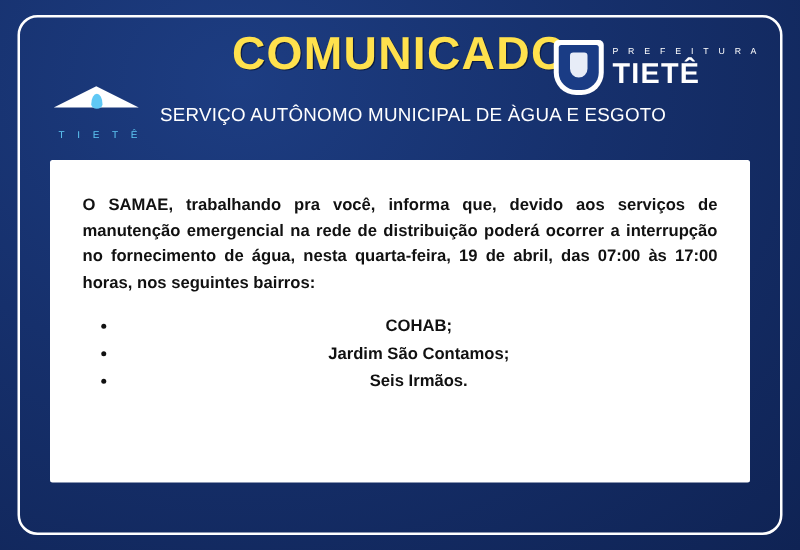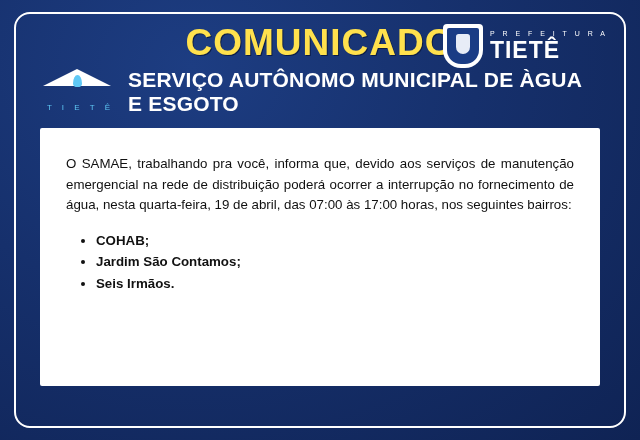--- a/index.html
+++ b/index.html
@@ -48,21 +48,21 @@
     font-size: 37px;
     font-weight: bold;
     letter-spacing: 1px;
     color: #ffe14d;
     text-shadow: 1px 1px 0 #0b1c46;
     font-family: "Liberation Sans", sans-serif;
   }
   .city-logo {
     position: absolute;
     right: 4px;
-    top: 2px;
+    top: 10px;
     display: flex;
     align-items: center;
     gap: 7px;
   }
   .crest {
     width: 40px;
     height: 44px;
     background: #ffffff;
     border-radius: 4px 4px 18px 18px;
     position: relative;
@@ -154,49 +154,50 @@
     left: 0;
     top: 34px;
     width: 74px;
     text-align: right;
     font-size: 8px;
     color: #5fc8f5;
     letter-spacing: 4px;
   }
   .samae-title {
     color: #ffffff;
-    font-size: 21px;
-    font-weight: bold;
+    font-size: 15px;
+    font-weight: normal;
     letter-spacing: 0.2px;
   }
   
   .card {
     position: absolute;
     left: 40px;
     top: 128px;
     right: 40px;
     bottom: 54px;
     background: #ffffff;
     border-radius: 2px;
   }
   .card-inner {
     padding: 26px 26px 0 26px;
     color: #111111;
   }
   .para {
     font-size: 13.3px;
-    font-weight: normal;
+    font-weight: bold;
     line-height: 1.55;
     text-align: justify;
     margin: 0 0 14px 0;
   }
   ul.bairros {
     margin: 4px 0 14px 0;
     padding-left: 30px;
     list-style: disc;
+    text-align: center;
   }
   ul.bairros li {
     font-size: 13.3px;
     font-weight: bold;
     line-height: 1.62;
   }
   .para.last { margin-bottom: 0; }
 </style>
 </head>
 <body>

